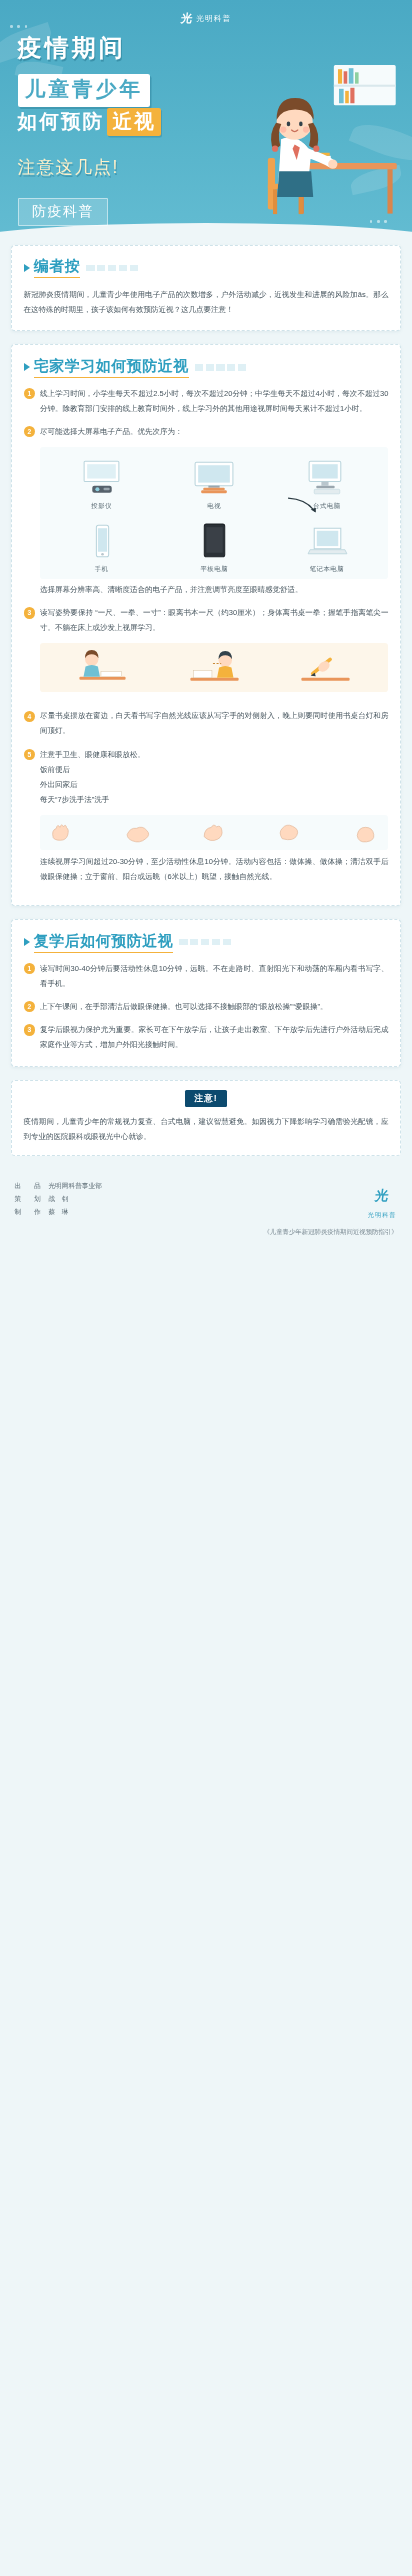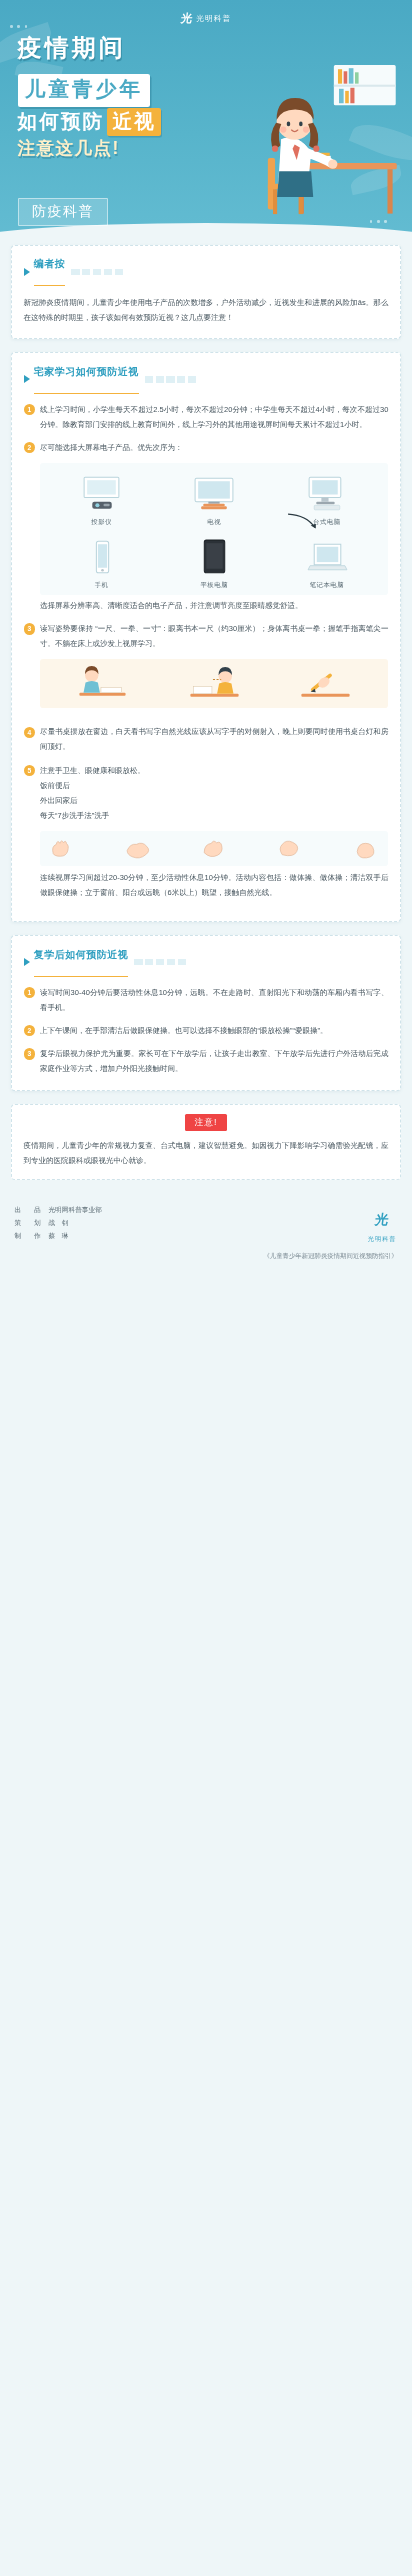--- a/index.html
+++ b/index.html
@@ -64,33 +64,33 @@
     background: #ffffff;
     color: #4aa9c4;
     font-size: 20.6px;
     font-weight: bold;
     letter-spacing: 3.1px;
     padding: 1px 7.2px 3.1px 7.2px;
     border-radius: 2.1px;
     box-shadow: 1.5px 2.1px 0 rgba(30,110,135,0.35);
     margin-bottom: 1px;
   }
-  .t-line3 { font-size: 19.6px; font-weight: bold; color: #ffffff; letter-spacing: 2.1px; margin-bottom: 0; }
+  .t-line3 { font-size: 19.6px; font-weight: bold; color: #ffffff; letter-spacing: 2.1px; margin-bottom: 19px; }
   .t-line3 .hl {
     display: inline-block;
     background: #f4b23c;
     color: #ffffff;
     padding: 0 5.2px 1.5px 5.2px;
     border-radius: 2.1px;
     box-shadow: 1px 1.5px 0 rgba(30,110,135,0.3);
     margin-left: 3.1px;
   }
   .t-line4 {
     font-size: 17.5px;
-    font-weight: bold;
+    font-weight: normal;
     color: #fff0c9;
     letter-spacing: 1.5px;
     text-shadow: 1px 1.5px 0 rgba(30,110,135,0.4);
   }
 
   .hero-tag {
     position: absolute;
     left: 17.5px;
     bottom: 16px;
     background: rgba(255,255,255,0.18);
@@ -129,26 +129,26 @@
   .sec-head { display: flex; align-items: center; margin-bottom: 8.2px; }
   .sec-arrow {
     width: 0; height: 0;
     border-top: 4.6px solid transparent;
     border-bottom: 4.6px solid transparent;
     border-left: 6.7px solid #2f9fc0;
     margin-right: 4.1px;
     flex: none;
   }
   .sec-title {
-    font-size: 10px;
+    font-size: 15px;
     font-weight: bold;
     color: #2f9fc0;
     letter-spacing: 0.5px;
     border-bottom: 1.5px solid #f4b23c;
-    padding-bottom: 14px;
+    padding-bottom: 1px;
   }
   .sec-blocks { display: flex; gap: 2.6px; margin-left: 6.2px; }
   .sec-blocks i { display: block; width: 8.2px; height: 6.7px; background: #dff0f5; }
 
   p.body {
     font-size: 7.5px;
     line-height: 2.0;
     color: #44535c;
     text-align: justify;
   }
@@ -212,24 +212,24 @@
   
   .notice {
     background: #ffffff;
     border-radius: 4.1px;
     margin: 0 11.3px 13.4px 11.3px;
     padding: 9.3px 11.3px 11.3px 11.3px;
     border: 1px dashed #cfe3ea;
   }
   .notice-title {
     display: inline-block;
-    background: #ef4444;
+    background: #0c4a6e;
     color: #ffffff;
     font-size: 8.8px;
-    font-weight: normal;
+    font-weight: bold;
     letter-spacing: 1px;
     padding: 2.6px 9.3px;
     border-radius: 1.5px;
     margin-bottom: 6.2px;
   }
 
   
   .footer {
     background: #eef6f8;
     padding: 9.3px 14.4px 13.4px 14.4px;

